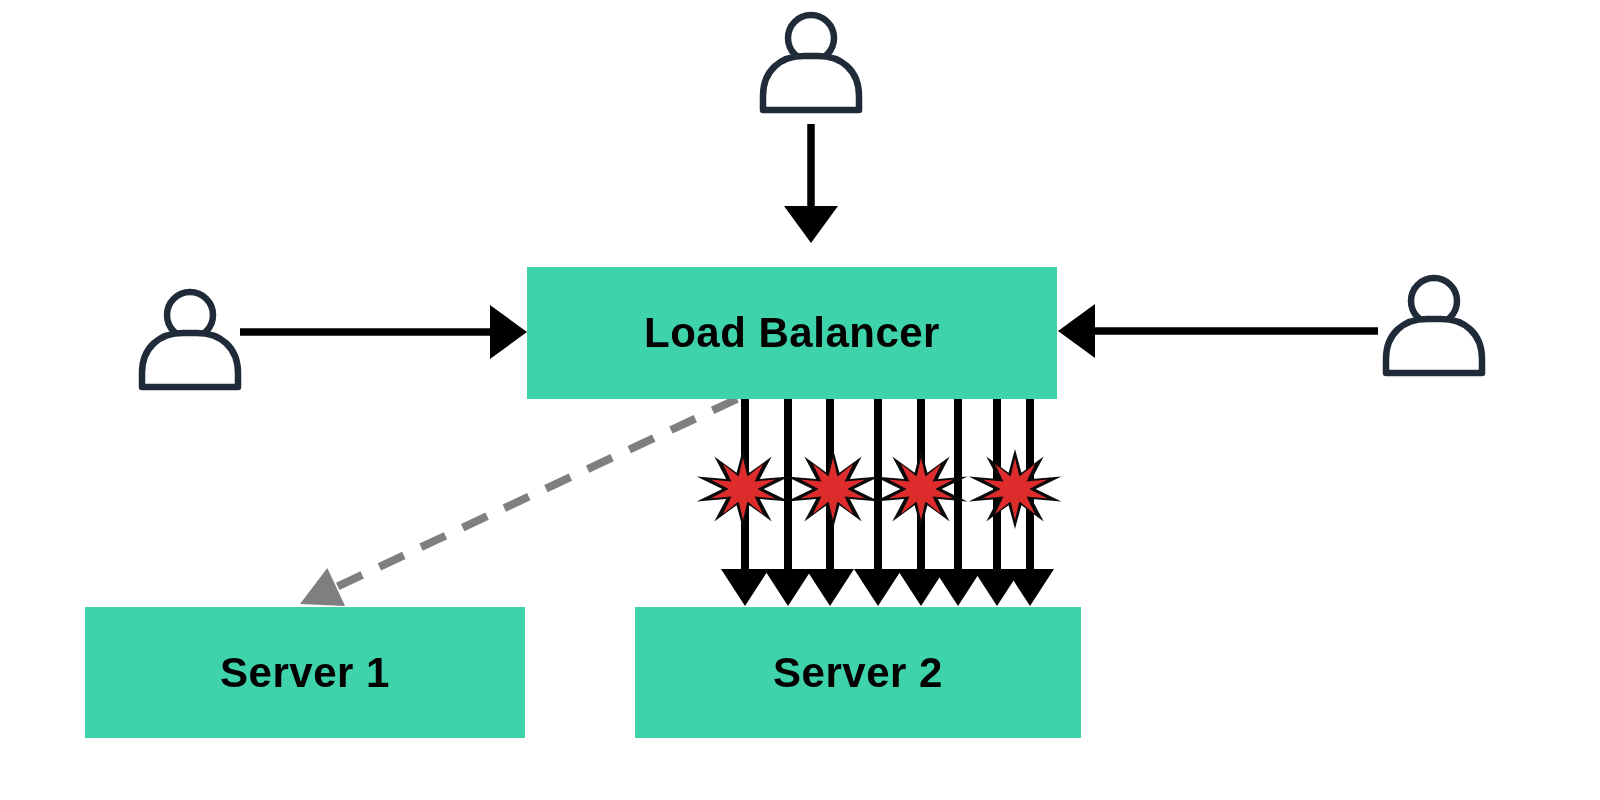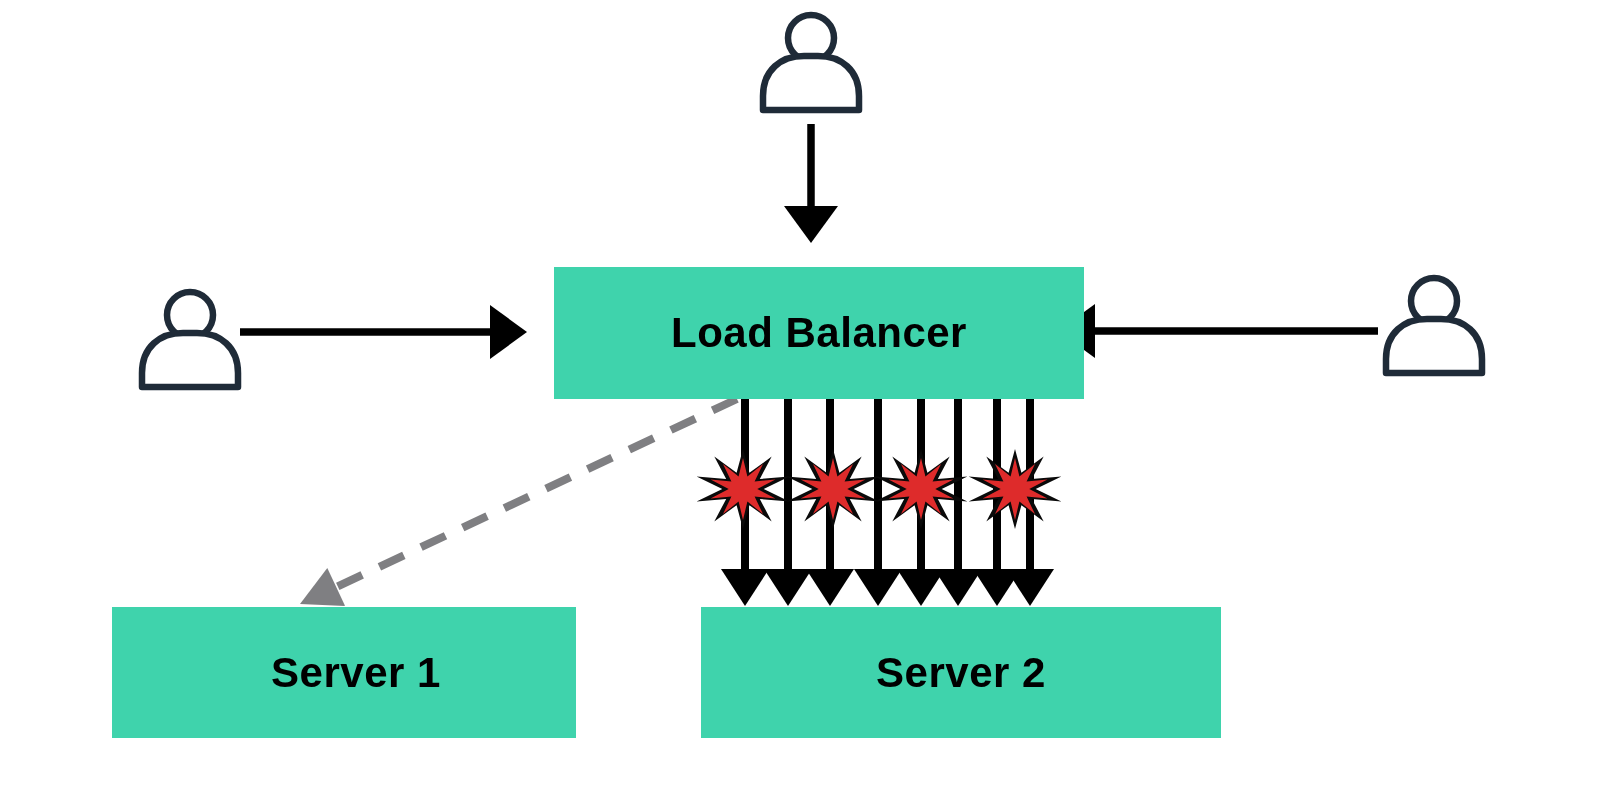--- a/index.html
+++ b/index.html
@@ -33,25 +33,24 @@
   .burst-inner{fill:var(--burst-fill);}
 
   .box{
     position:absolute;
     background:var(--node-fill);
     display:flex;align-items:center;justify-content:center;
     color:var(--node-text);
     font-weight:bold;
     font-size:42px;
     letter-spacing:0.5px;
-    margin-left:27px;
   }
   .box.lb{left:527px;top:267px;width:530px;height:132px;}
-  .box.s1{left:85px;top:607px;width:440px;height:131px;padding-left:24px;}
-  .box.s2{left:674px;top:607px;width:520px;height:131px;}
+  .box.s1{left:85px;top:607px;width:440px;height:131px;}
+  .box.s2{left:635px;top:607px;width:446px;height:131px;}
   .status{
     position:absolute;
     left:74px;top:740px;
     color:var(--status-text);
     font-weight:bold;
     font-size:36px;
     line-height:40px;
     white-space:nowrap;
   }
 </style>

